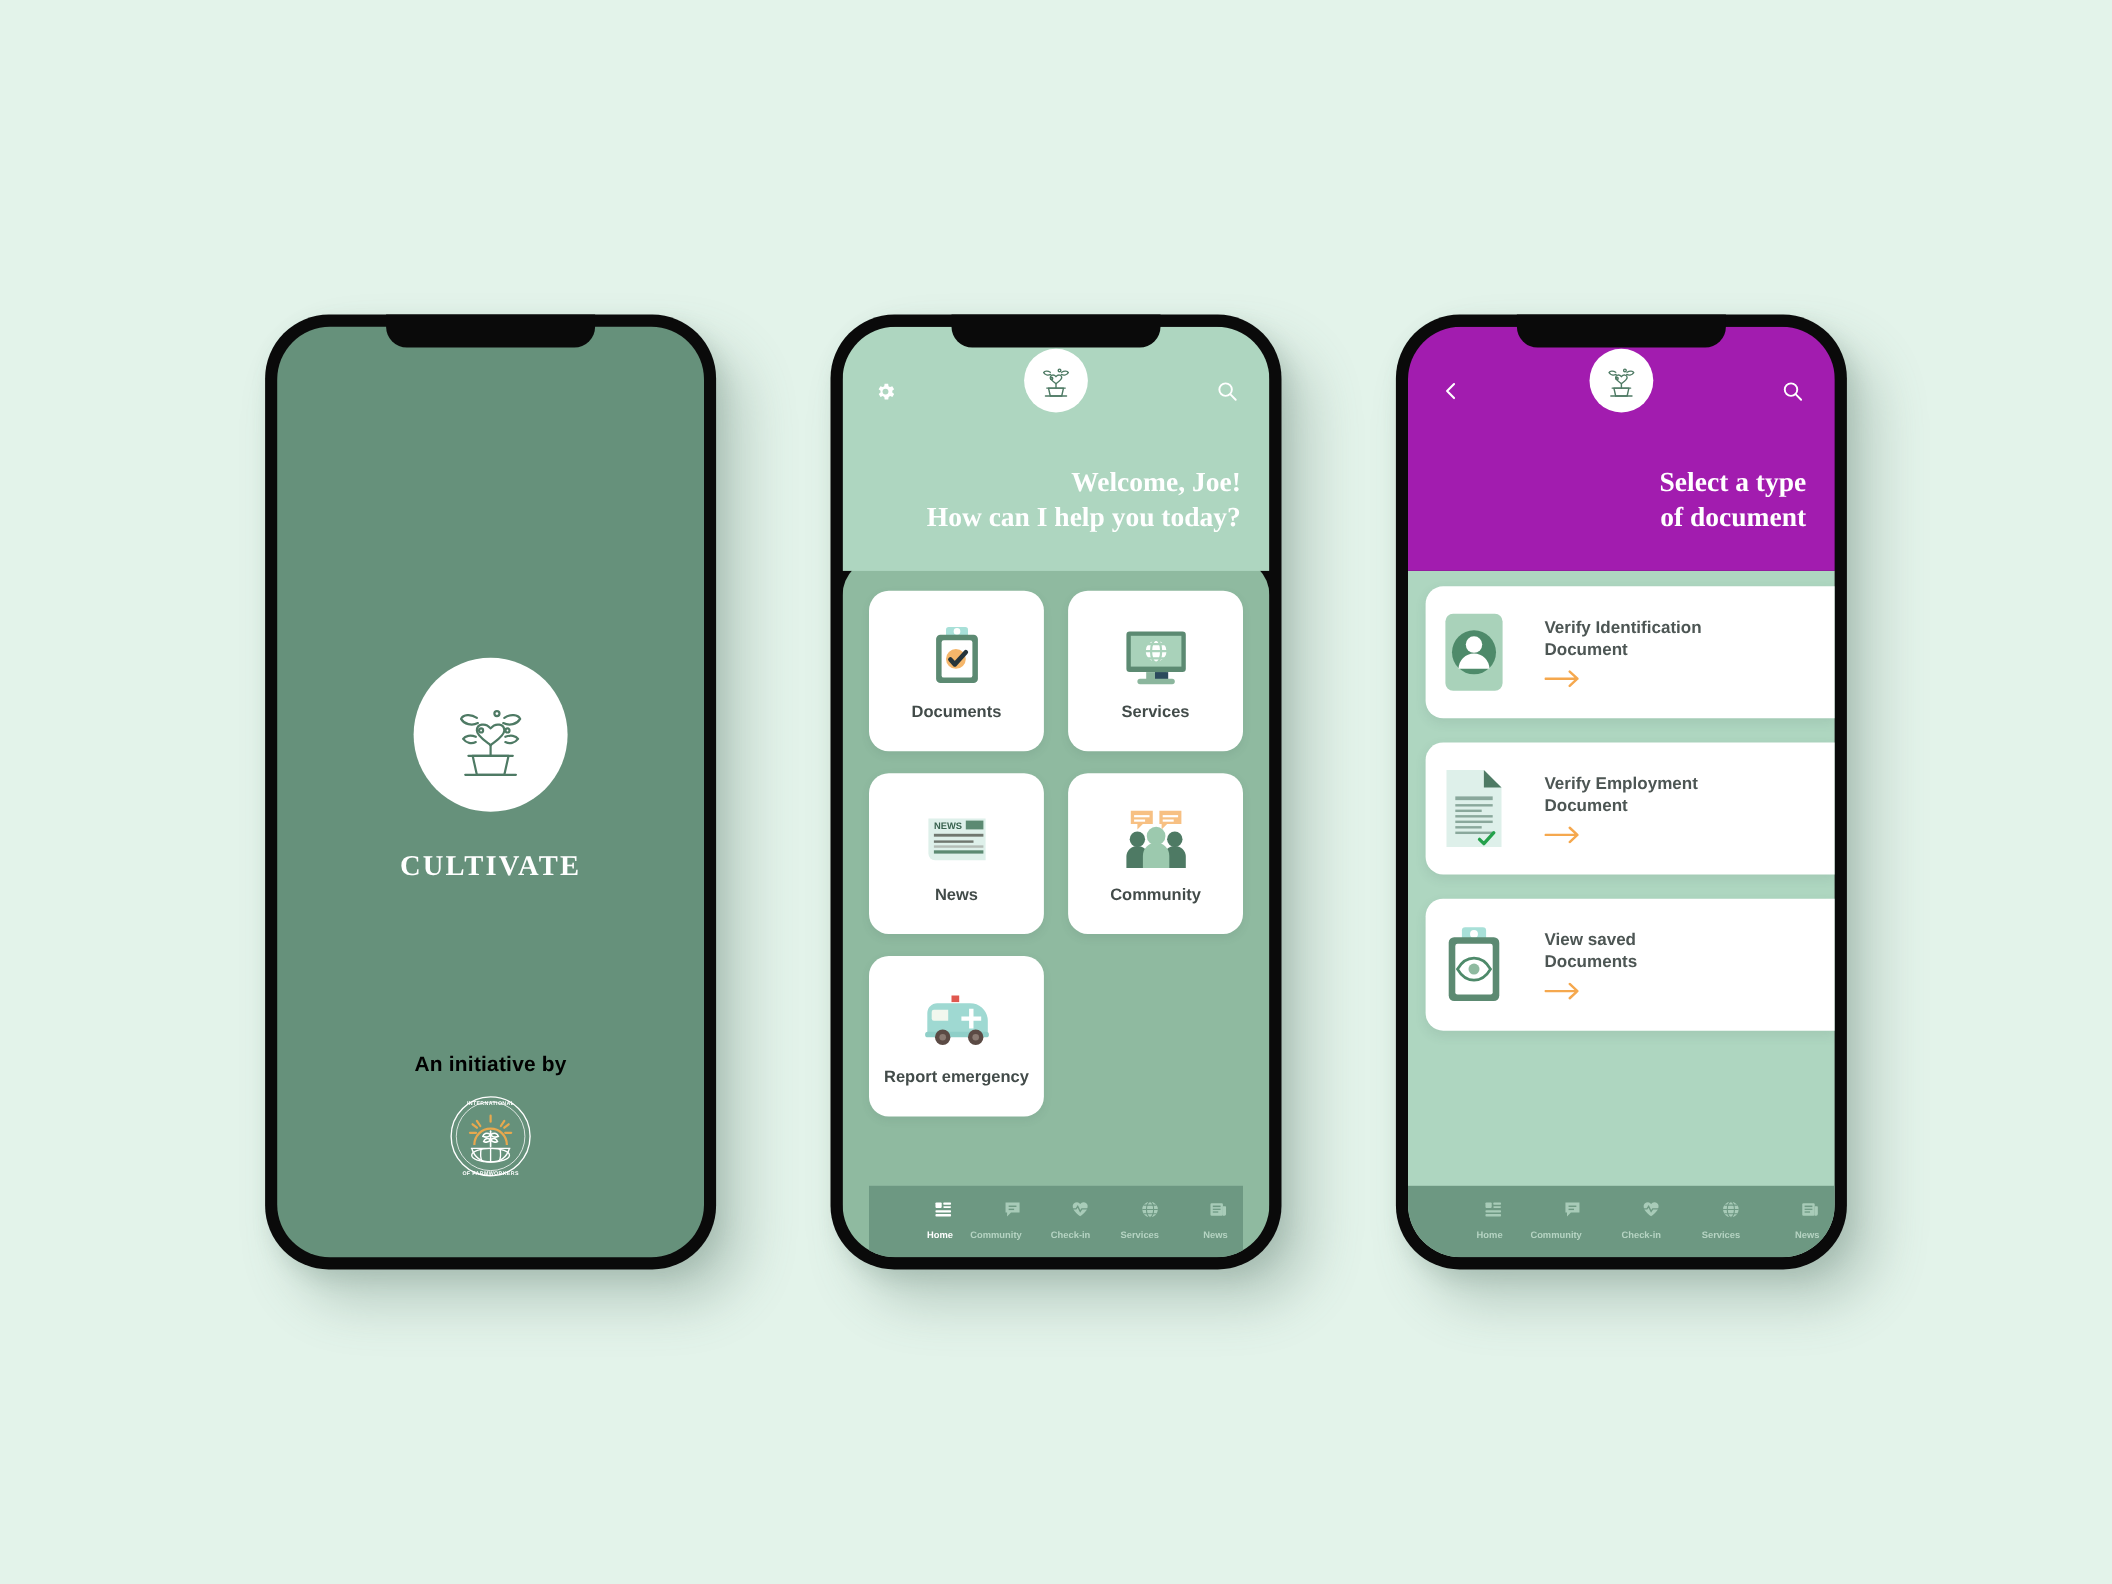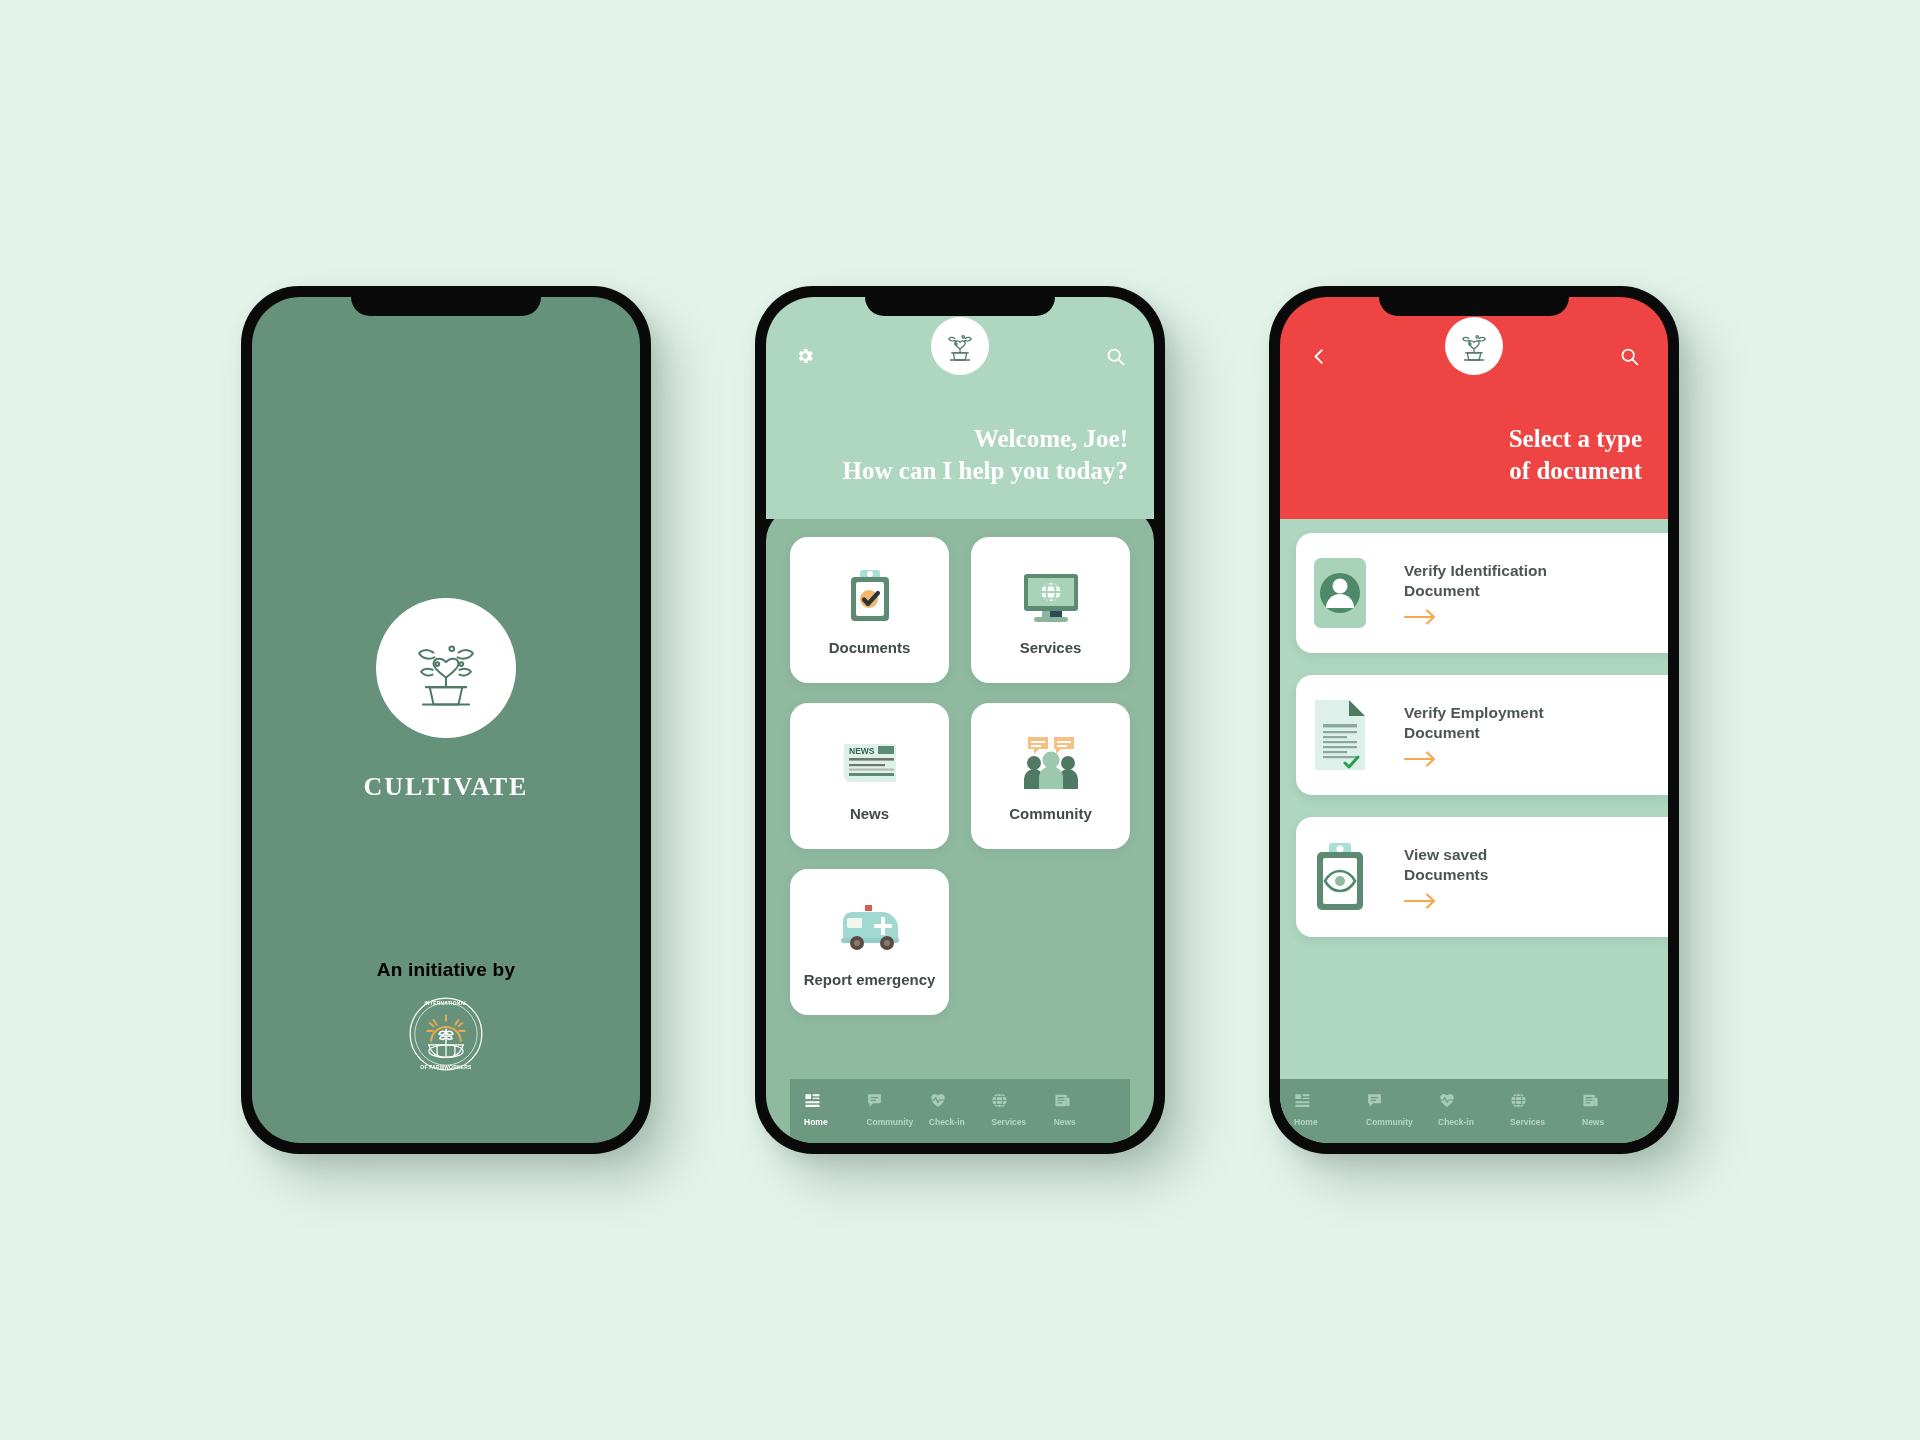--- a/index.html
+++ b/index.html
@@ -170,35 +170,35 @@
     padding: 12px 14px 16px 14px;
     display: flex;
     justify-content: space-between;
     align-items: flex-end;
     flex: 0 0 auto;
   }
   .tab {
     flex: 1;
     display: flex;
     flex-direction: column;
-    align-items: flex-start;
+    align-items: flex-end;
     gap: 4px;
     cursor: pointer;
   }
   .tab-label {
     font-size: 8.5px;
     color: #b6d4c3;
     font-weight: bold;
   }
   .tab.active .tab-label { color: #ffffff; }
   .tab svg { fill: #a8cbb8; }
   .tab.active svg { fill: #ffffff; }
 
   
-  .doc-head { background: #ef4444; }
+  .doc-head { background: #a21caf; }
   .doc-body {
     flex: 1;
     background: #aed6c0;
     padding-top: 14px;
     display: flex;
     flex-direction: column;
     gap: 22px;
     overflow: hidden;
   }
   .doc-card {

